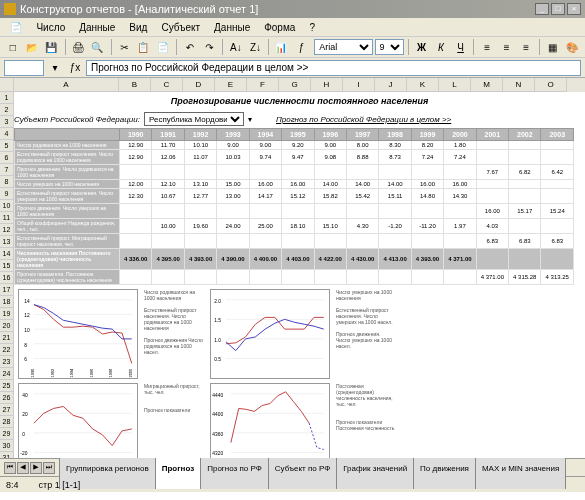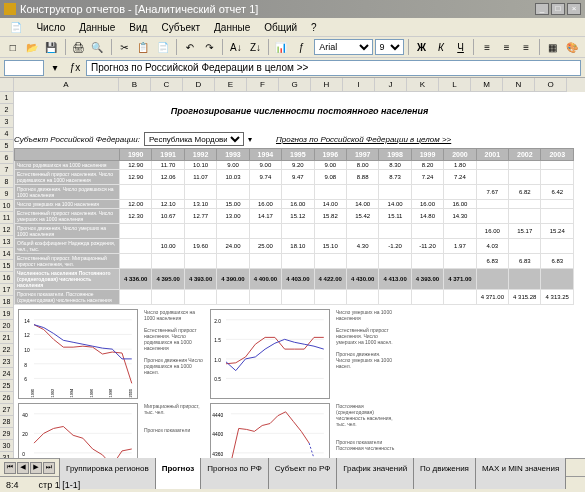--- a/index.html
+++ b/index.html
@@ -17,21 +17,21 @@
   .size-select { width: 30px; height: 16px; font-size: 9px; border: 1px solid #7b9ebd; background: #fff; }
   .formulabar { background: #ece9d8; height: 20px; display: flex; align-items: center; padding: 2px 4px; border-bottom: 1px solid #aaa; gap: 2px; }
   .cell-ref { width: 40px; height: 16px; border: 1px solid #7b9ebd; background: #fff; font-size: 9px; padding: 0 2px; }
   .formula-input { flex: 1; height: 16px; border: 1px solid #7b9ebd; background: #fff; font-size: 10px; padding: 0 4px; }
   .sheet-area { background: #fff; height: 380px; position: relative; overflow: hidden; }
   .col-headers { display: flex; height: 14px; background: #e8e6da; font-size: 8px; }
   .col-hdr { border-right: 1px solid #ccc; border-bottom: 1px solid #ccc; text-align: center; line-height: 14px; flex-shrink: 0; }
   .rows { position: absolute; top: 14px; left: 0; height: 366px; overflow: hidden; }
   .row-hdr { width: 14px; height: 12px; background: #e8e6da; border-right: 1px solid #ccc; border-bottom: 1px solid #ccc; font-size: 7px; text-align: center; line-height: 12px; float: left; clear: left; }
   .content { position: absolute; top: 14px; left: 14px; right: 0; bottom: 0; font-size: 7px; }
-  .main-title { text-align: center; font-weight: bold; font-size: 9px; padding: 14px 0; font-style: italic; }
+  .main-title { text-align: center; font-weight: bold; font-size: 9px; padding: 4px 0; font-style: italic; }
   .filter-row { display: flex; align-items: center; padding: 2px 0; gap: 4px; font-size: 8px; }
   .filter-label { font-style: italic; }
   .filter-select { width: 100px; height: 14px; border: 1px solid #666; background: #fff; font-size: 8px; }
   .filter-link { text-decoration: underline; font-style: italic; margin-left: 20px; }
   .data-table { width: 560px; border-collapse: collapse; font-size: 6px; }
   .data-table th { background: #b8b8b8; color: #fff; font-weight: bold; padding: 2px 1px; border: 1px solid #999; font-size: 7px; }
   .data-table td { padding: 1px; border: 1px solid #e0e0e0; text-align: center; }
   .data-table .row-label { background: #b8b8b8; color: #fff; text-align: left; padding-left: 2px; font-size: 5px; width: 105px; }
   .data-table .total-row td { background: #c0c0c0; font-weight: bold; }
   .charts-area { display: flex; flex-wrap: wrap; gap: 4px; padding: 4px; }
@@ -62,21 +62,21 @@
   </div>
 </div>
 
 <div class="menubar">
   <span>📄</span>
   <span>Число</span>
   <span>Данные</span>
   <span>Вид</span>
   <span>Субъект</span>
   <span>Данные</span>
-  <span>Общий</span>
+  <span>Форма</span>
   <span>?</span>
 </div>
 
 <div class="toolbar">
   <span class="tool-btn">□</span>
   <span class="tool-btn">📂</span>
   <span class="tool-btn">💾</span>
   <span class="tool-sep"></span>
   <span class="tool-btn">🖨</span>
   <span class="tool-btn">🔍</span>

